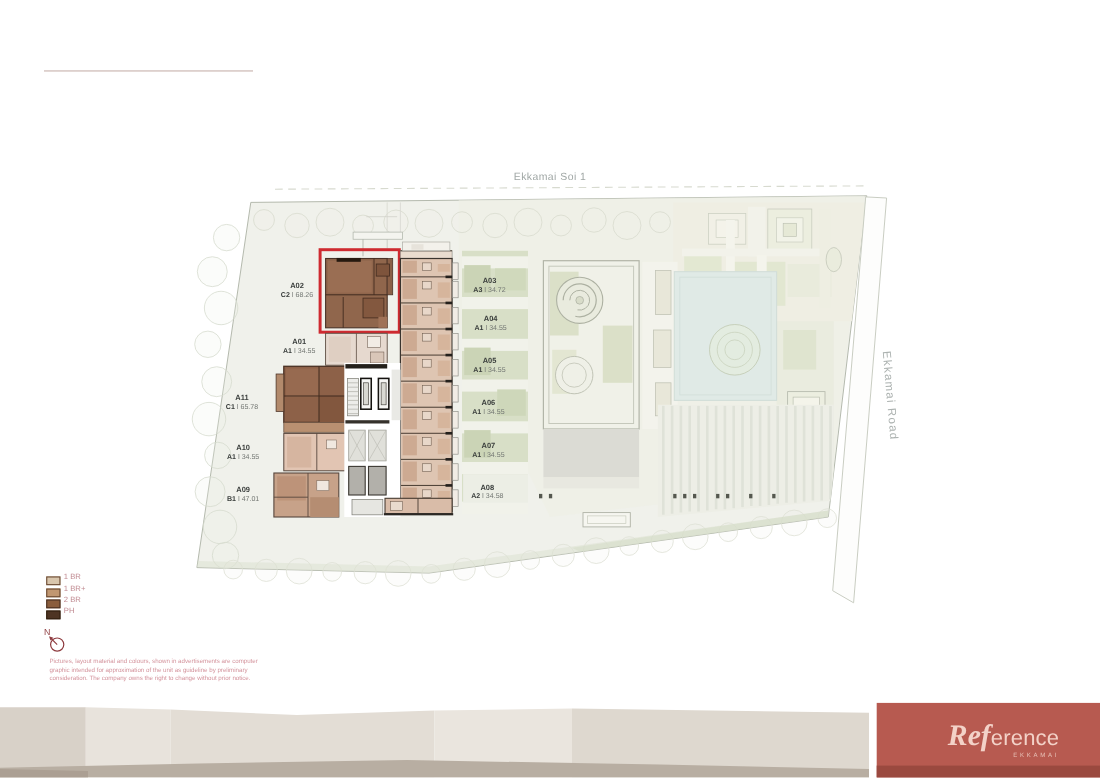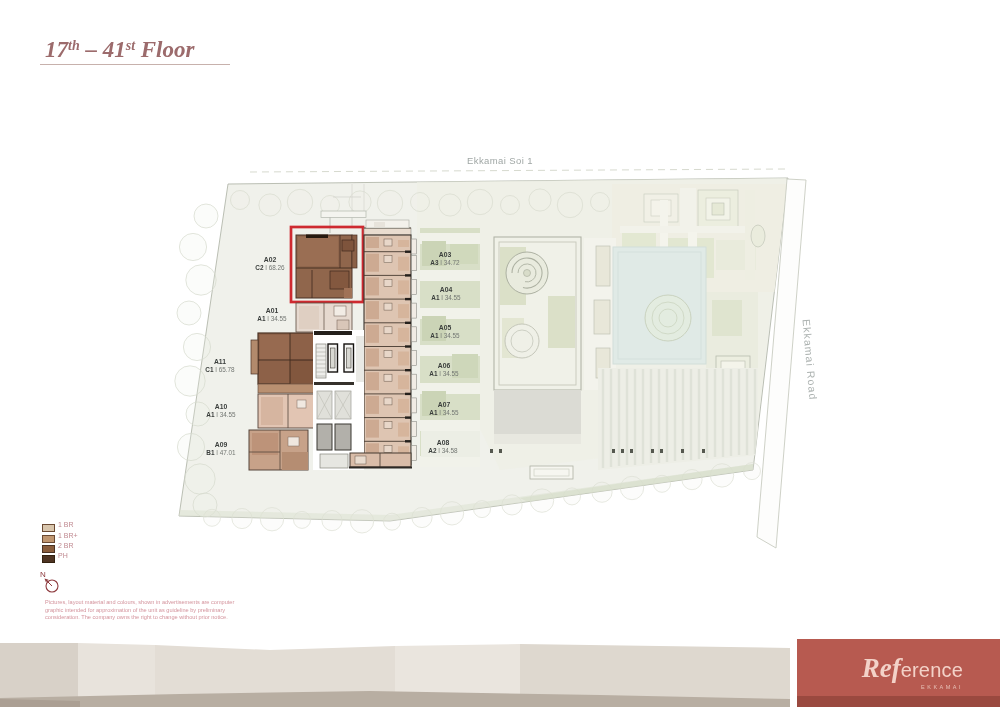--- a/index.html
+++ b/index.html
@@ -7,21 +7,20 @@
 .lbl1{font:bold 6.8px "Liberation Sans",sans-serif;fill:#3a3e3c;}
 .lbl2b{font:bold 6.4px "Liberation Sans",sans-serif;fill:#3a3e3c;}
 .lbl2l{font:6.4px "Liberation Sans",sans-serif;fill:#737773;}
 .road{font:10.5px "Liberation Sans",sans-serif;fill:#acb2b0;letter-spacing:1.1px;}
 .soi{font:9.5px "Liberation Sans",sans-serif;fill:#a0a7a5;letter-spacing:0.4px;}
 </style>
 </head>
 <body>
 <div id="page">
 
-<div style="position:absolute;left:45px;top:37px;font-family:'Liberation Serif',serif;font-style:italic;font-weight:bold;font-size:23px;color:#9c6b6c;">17<span style="font-size:14px;vertical-align:7px;">th</span> – 41<span style="font-size:14px;vertical-align:7px;">st</span> Floor</div>
 
 <div style="position:absolute;left:40px;top:64px;width:190px;height:1px;background:#c7b1ac;"></div>
 
 <svg style="position:absolute;left:0;top:0;" width="1000" height="707" viewBox="0 0 1000 707">
 <defs>
         <clipPath id="siteclip">
           <polygon points="228,184 788,178 753,470 390,521 179,516"></polygon>
         </clipPath>
       </defs>
 

